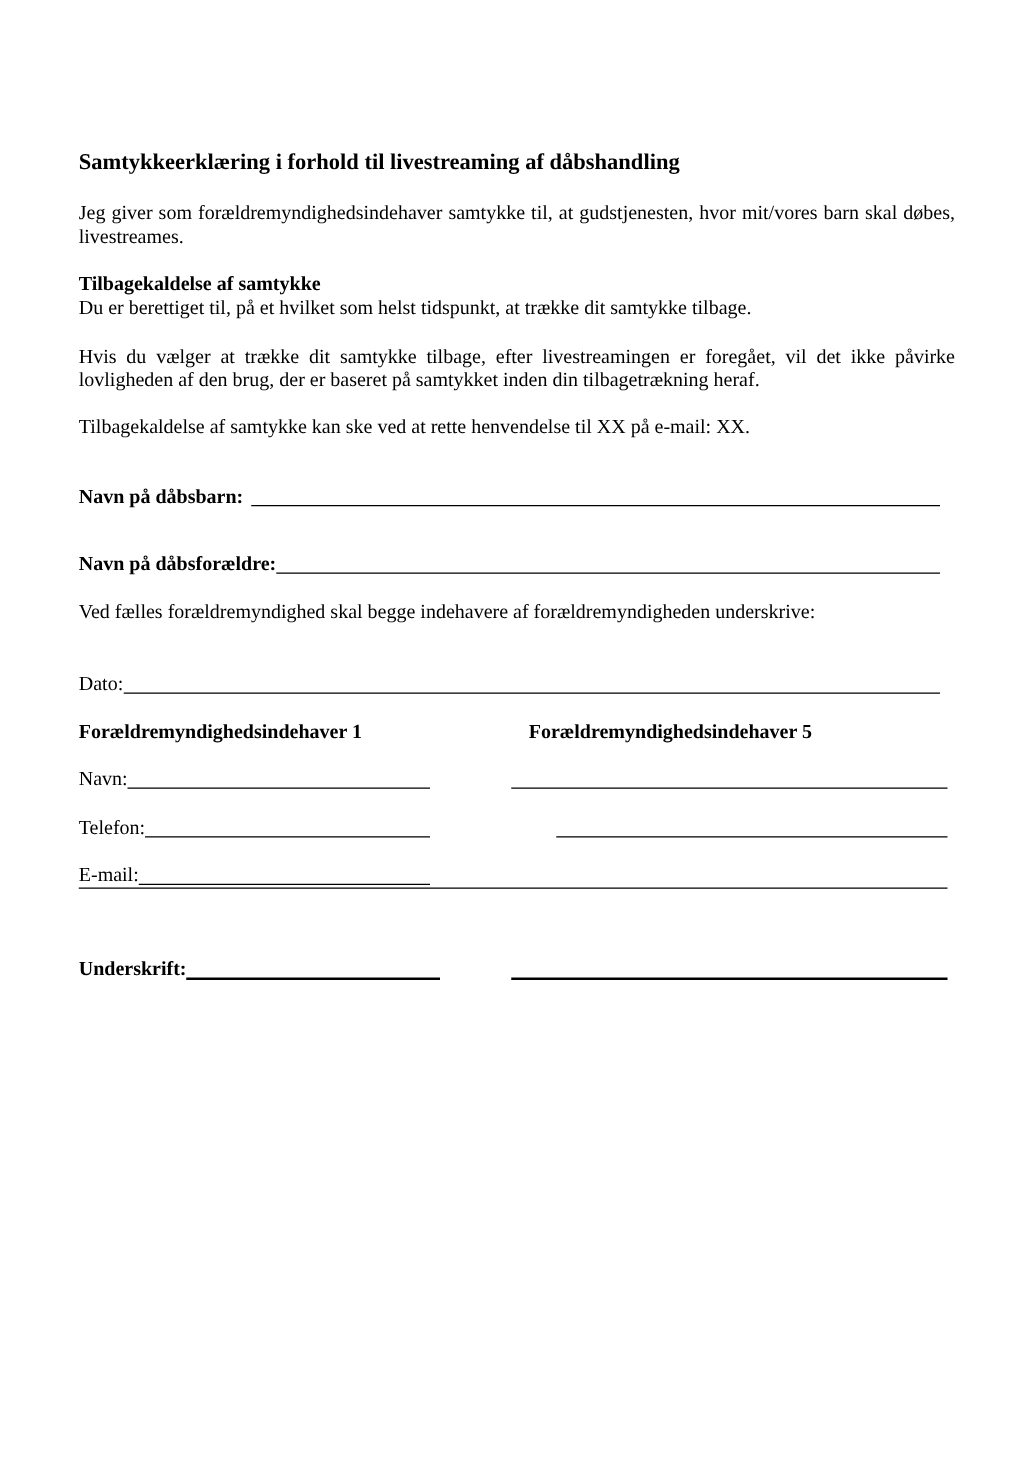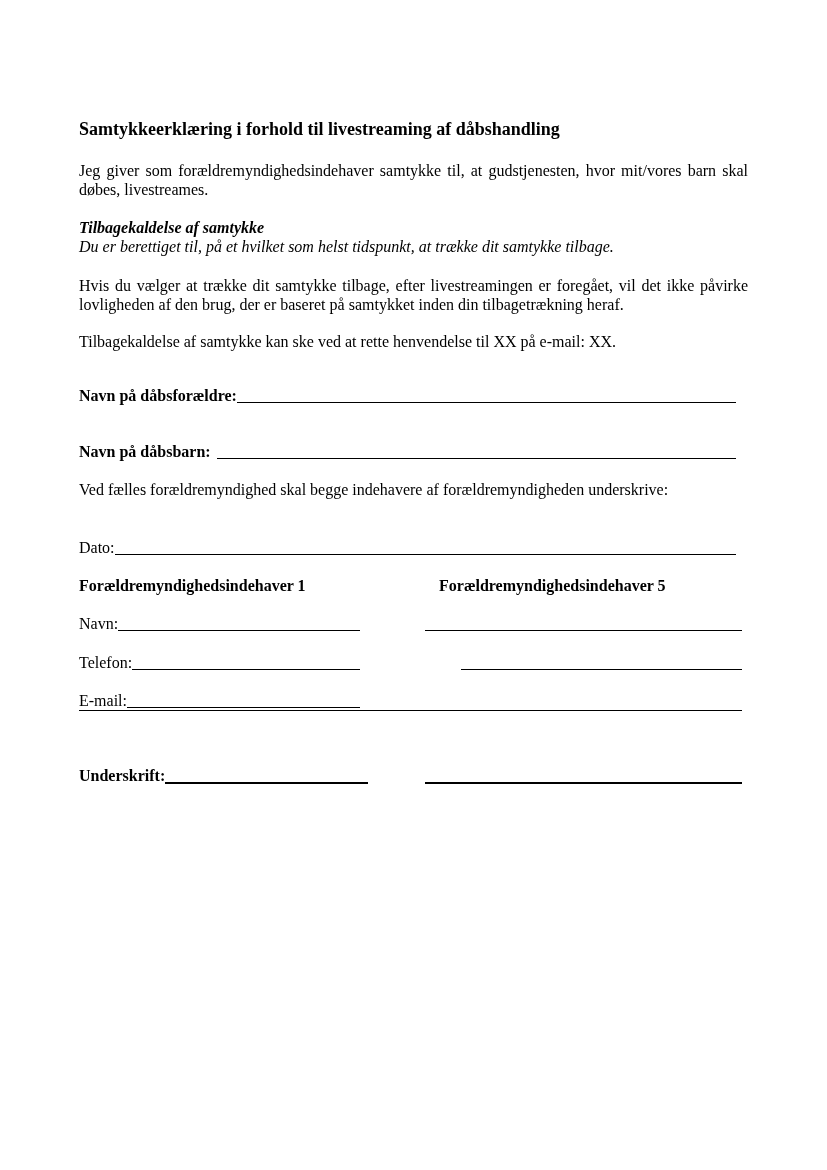--- a/index.html
+++ b/index.html
@@ -6,36 +6,36 @@
   * { margin: 0; padding: 0; box-sizing: border-box; }
   html, body { background: #ffffff; }
   body { font-family: "Liberation Serif", serif; }
 
   .page {
     position: relative;
     width: 827px;
     height: 1170px;
     background: #ffffff;
     color: #000000;
-    padding: 0 79px;
+    padding: 0 63px;
     font-size: 16px;
     line-height: 19px;
     overflow: hidden;
   }
 
   .doc-title {
     padding-top: 119px;
     font-size: 18px;
     line-height: 20px;
     font-weight: bold;
   }
 
   .para { text-align: justify; }
   .p-intro   { margin-top: 22px; }
-  .block-revocation { margin-top: 19px; font-style: italic; }
+  .block-revocation { margin-top: 19px; }
   .h-bold { font-weight: bold; }
   .p-after   { margin-top: 20px; }
   .p-contact { margin-top: 18px; }
   .p-joint   { margin-top: 19px; }
 
   .row { display: flex; align-items: stretch; }
   .row-child   { margin-top: 37px; }
   .row-parents { margin-top: 35px; }
   .row-date    { margin-top: 39px; }
   .row-headers { margin-top: 19px; }
@@ -85,28 +85,28 @@
 
   <div class="block-revocation">
     <div class="h-bold">Tilbagekaldelse af samtykke</div>
     <div>Du er berettiget til, på et hvilket som helst tidspunkt, at trække dit samtykke tilbage.</div>
   </div>
 
   <p class="para p-after">Hvis du vælger at trække dit samtykke tilbage, efter livestreamingen er foregået, vil det ikke påvirke lovligheden af den brug, der er baseret på samtykket inden din tilbagetrækning heraf.</p>
 
   <p class="p-contact">Tilbagekaldelse af samtykke kan ske ved at rette henvendelse til XX på e-mail: XX.</p>
 
+  <div class="row row-child">
+    <span class="lbl-bold">Navn på dåbsbarn:</span>
+    <span class="fill-line gap-left end-gap"></span>
+  </div>
+
   <div class="row row-parents">
     <span class="lbl-bold">Navn på dåbsforældre:</span>
     <span class="fill-line end-gap"></span>
-  </div>
-
-  <div class="row row-child">
-    <span class="lbl-bold">Navn på dåbsbarn:</span>
-    <span class="fill-line gap-left end-gap"></span>
   </div>
 
   <p class="p-joint">Ved fælles forældremyndighed skal begge indehavere af forældremyndigheden underskrive:</p>
 
   <div class="row row-date">
     <span class="lbl">Dato:</span>
     <span class="fill-line end-gap"></span>
   </div>
 
   <div class="cols row-headers">

